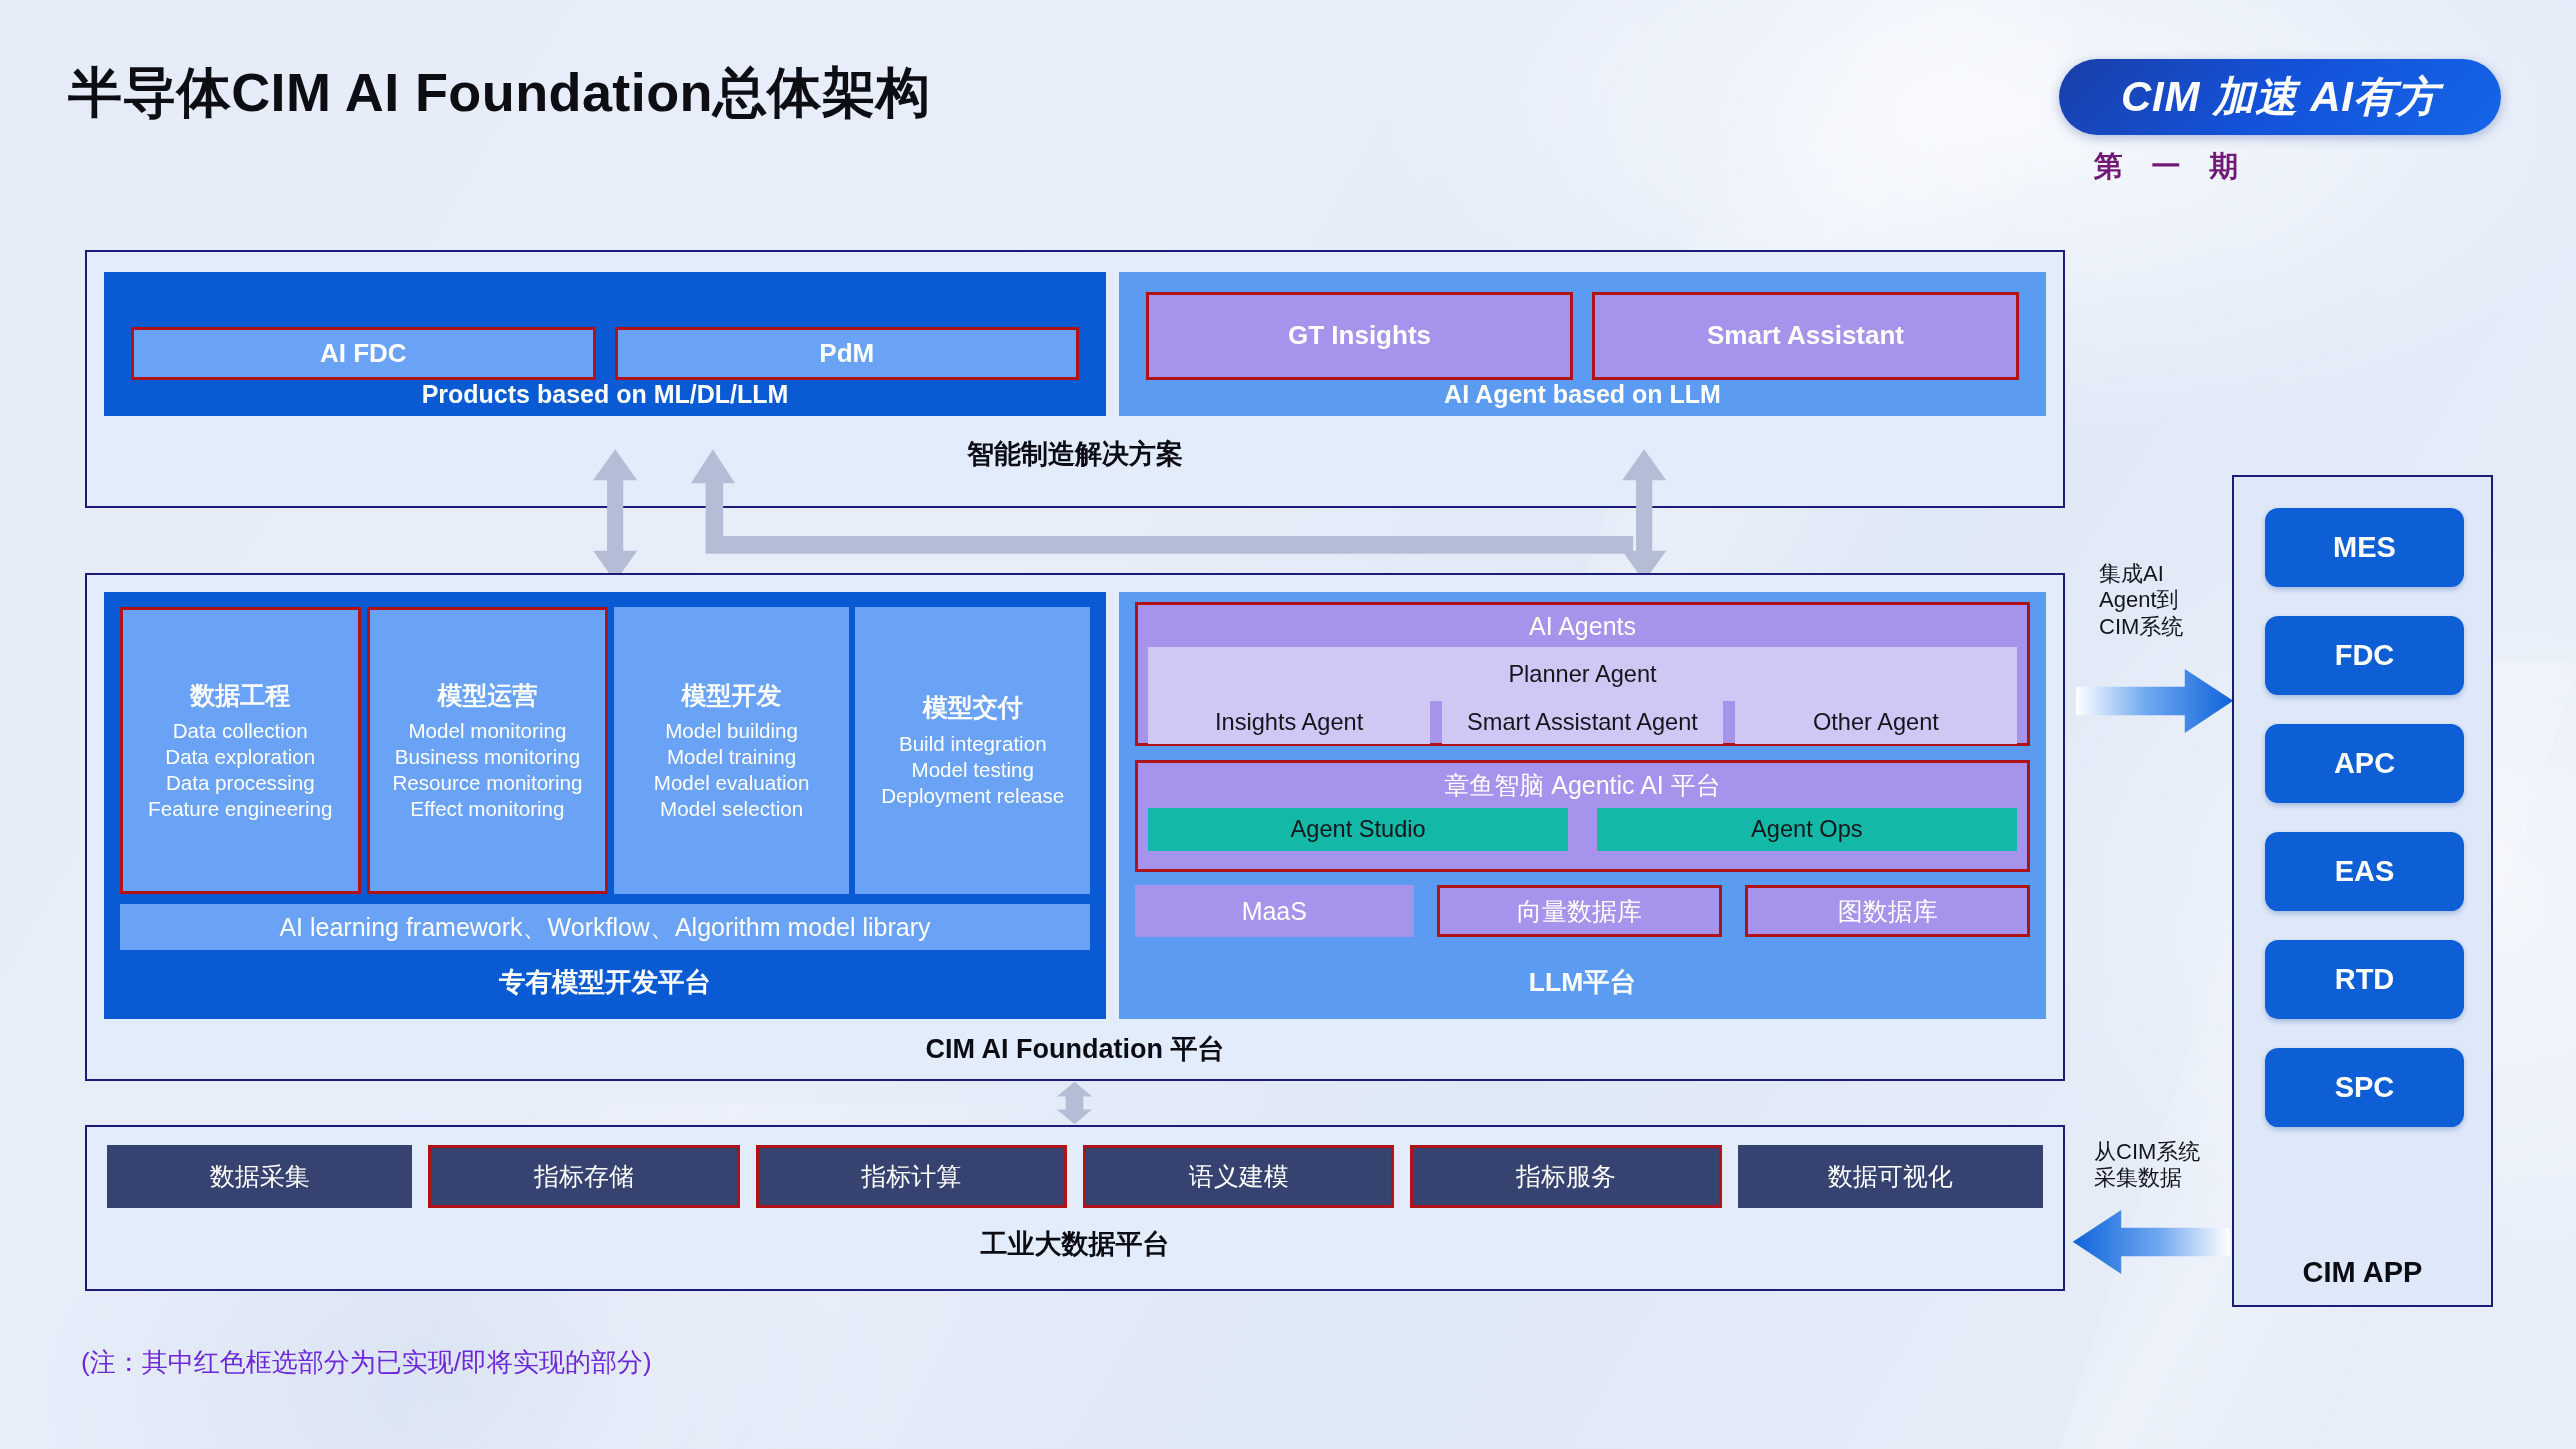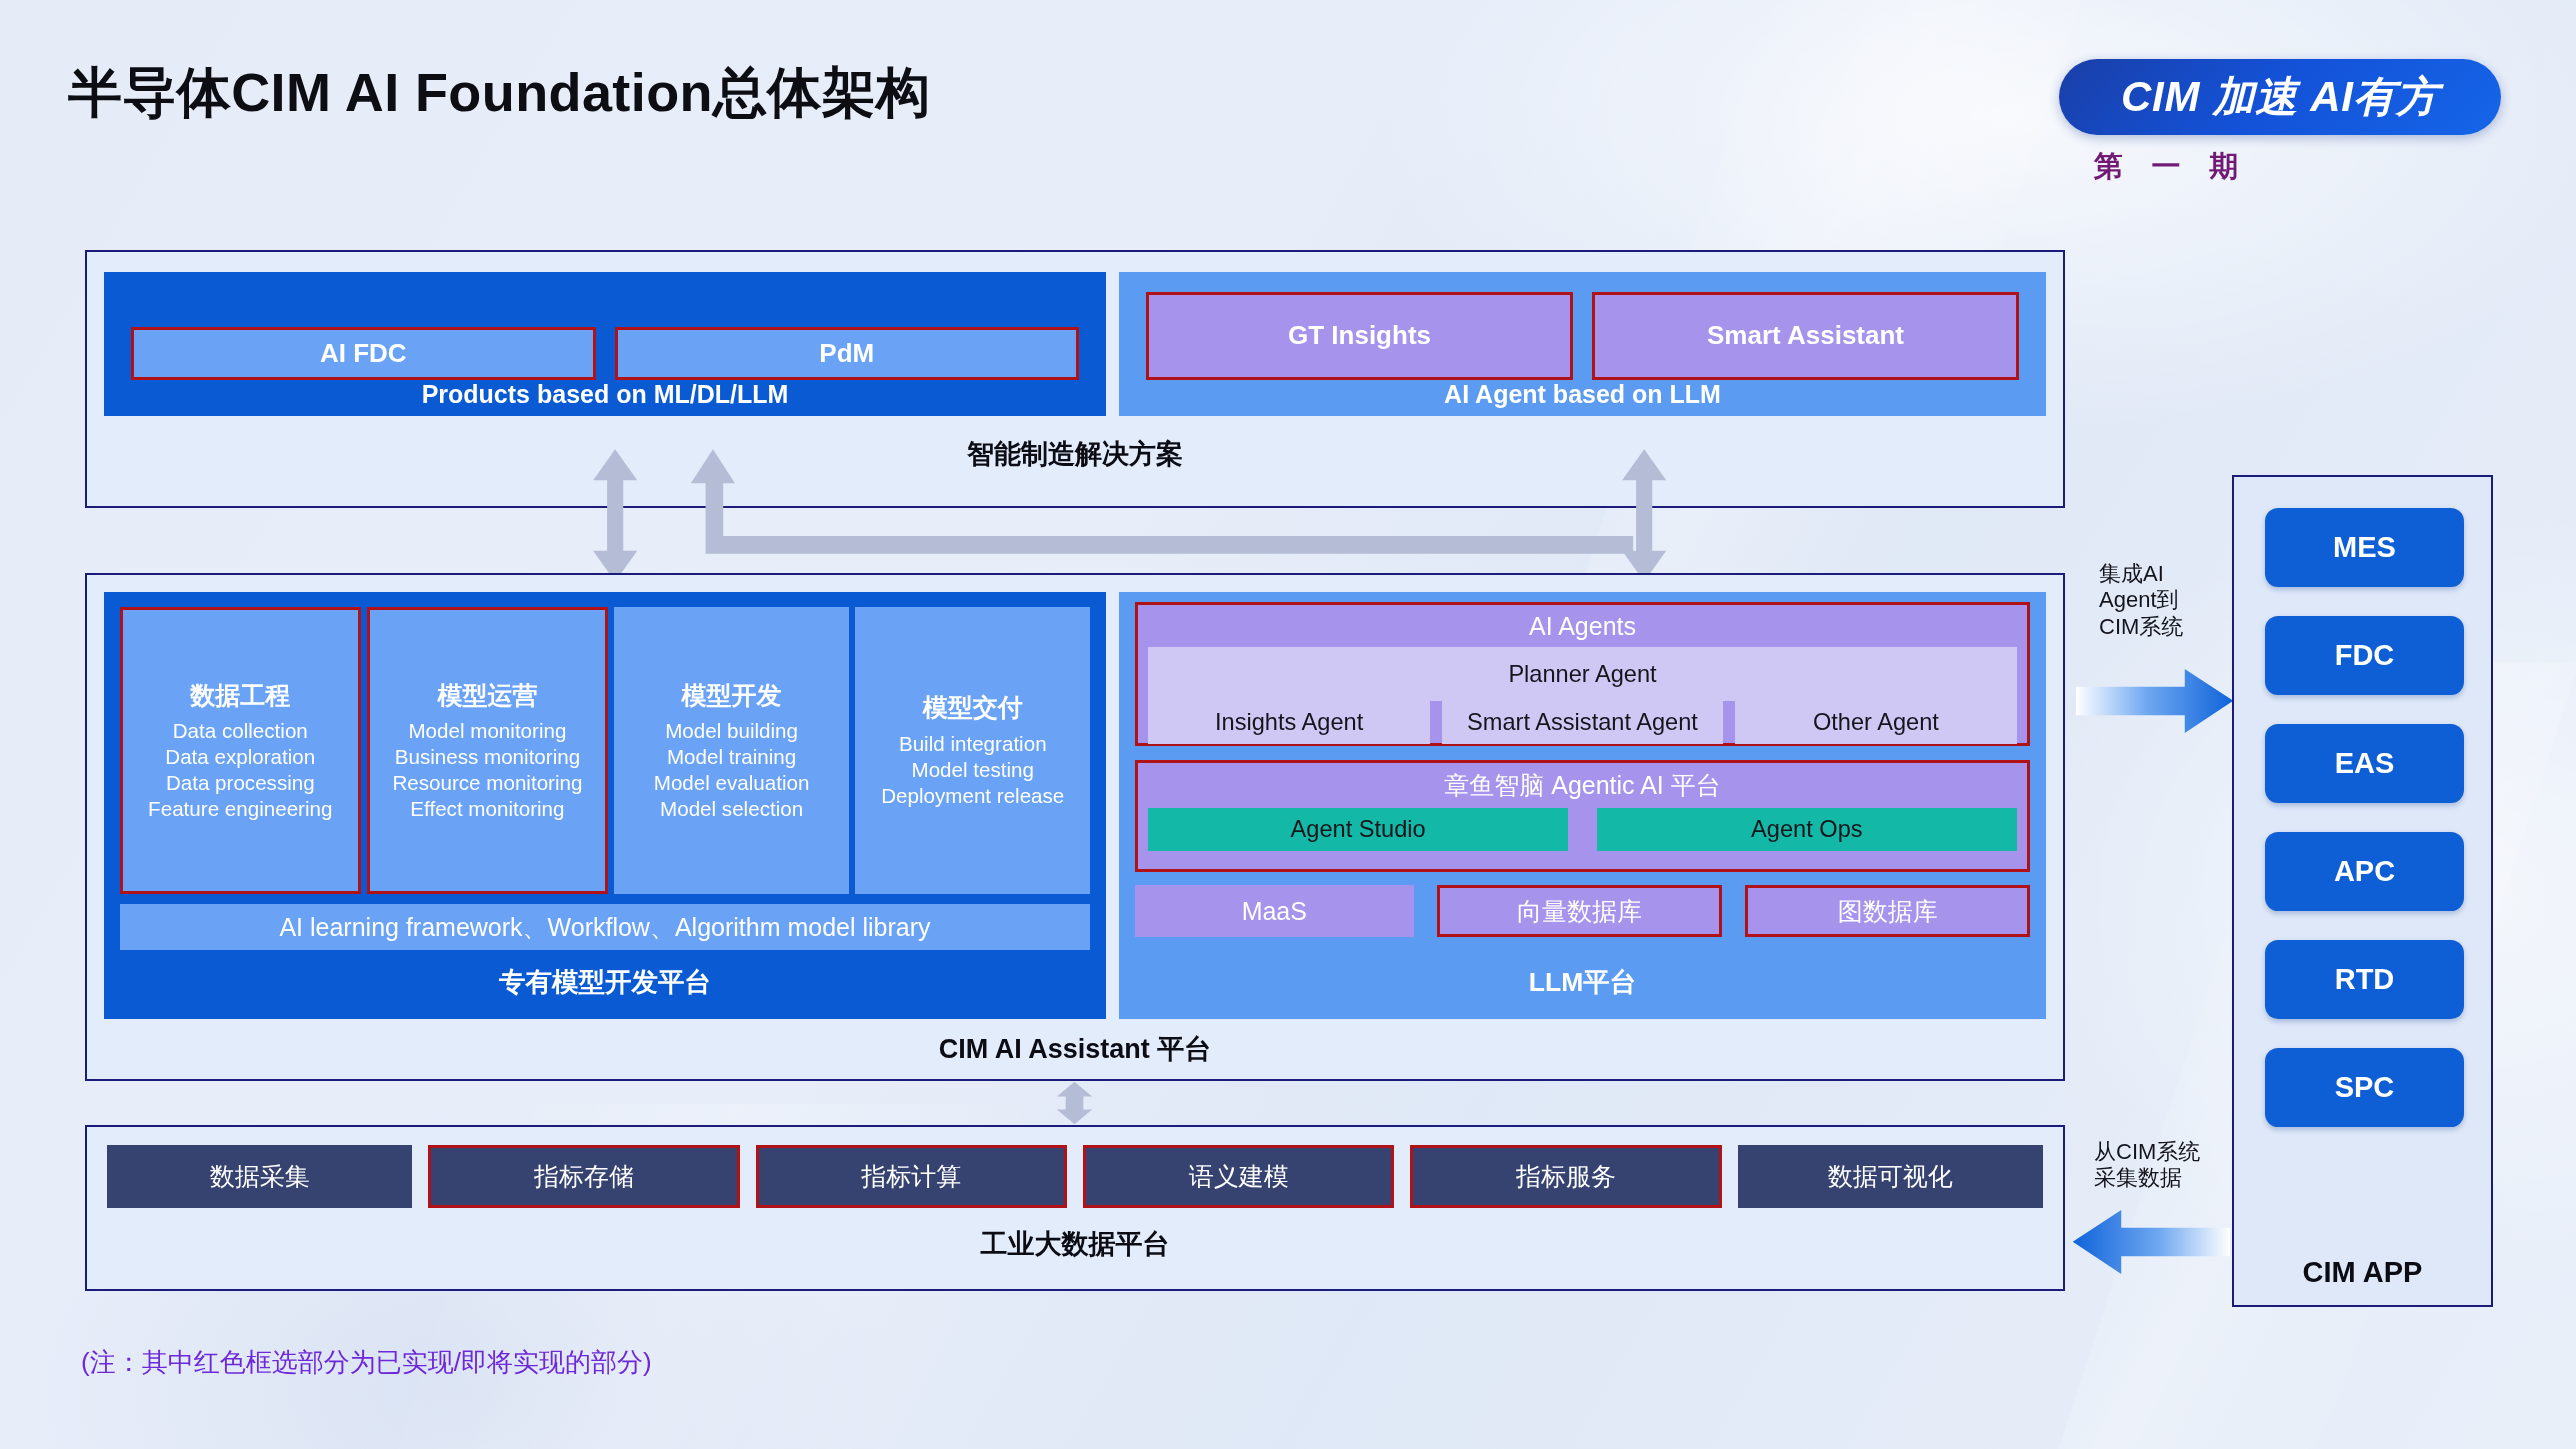--- a/index.html
+++ b/index.html
@@ -315,21 +315,21 @@
 
     <div id="maas-row">
       <div class="maas-chip">MaaS</div>
       <div class="maas-chip boxed">向量数据库</div>
       <div class="maas-chip boxed">图数据库</div>
     </div>
 
     <div class="sub-caption" style="top:372px;">LLM平台</div>
   </div>
 
-  <div class="layer-caption" style="top:456px;">CIM AI Assistant 平台</div>
+  <div class="layer-caption" style="top:456px;">CIM AI Foundation 平台</div>
 </div>
 
 <svg class="vconn" style="left:1051px;top:1080px;width:47px;height:46px;" viewBox="0 0 64 62">
   <polygon fill="#b5bdd6" points="32,2 56,22 44,22 44,40 56,40 32,60 8,40 20,40 20,22 8,22"></polygon>
 </svg>
 
 <div class="layer" id="data-layer">
   <div id="data-chip-row">
     <div class="data-chip">数据采集</div>
     <div class="data-chip boxed">指标存储</div>
@@ -373,20 +373,20 @@
       <stop offset="100%" stop-color="#ffffff"></stop>
     </linearGradient>
   </defs>
   <polygon fill="url(#gradLeft)" points="215,28 67,28 67,4 1,47 67,91 67,67 215,67"></polygon>
 </svg>
 
 <div id="cim-app-panel">
   <div id="cim-app-list">
     <div class="cim-app-chip">MES</div>
     <div class="cim-app-chip">FDC</div>
+    <div class="cim-app-chip">APC</div>
     <div class="cim-app-chip">EAS</div>
-    <div class="cim-app-chip">APC</div>
     <div class="cim-app-chip">RTD</div>
     <div class="cim-app-chip">SPC</div>
   </div>
   <div id="cim-app-caption">CIM APP</div>
 </div>
 
 
 </body></html>

